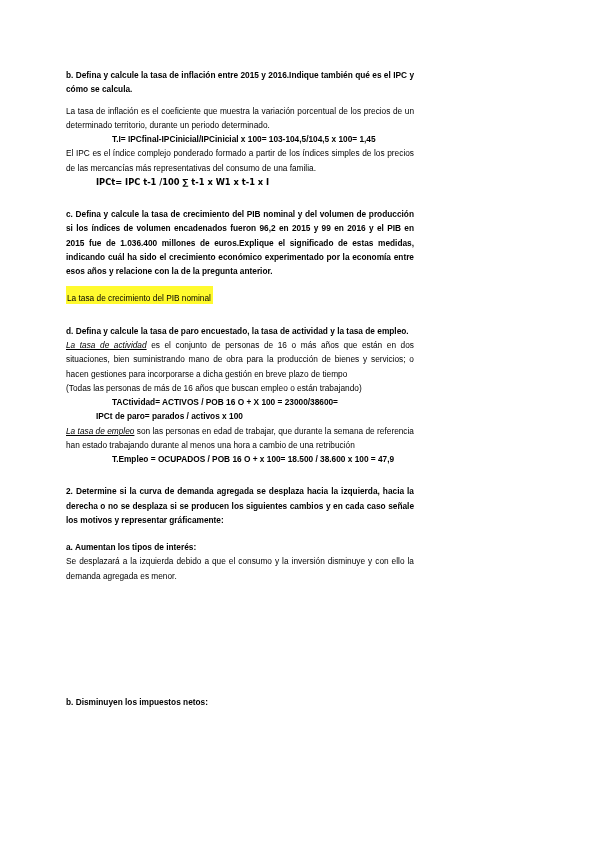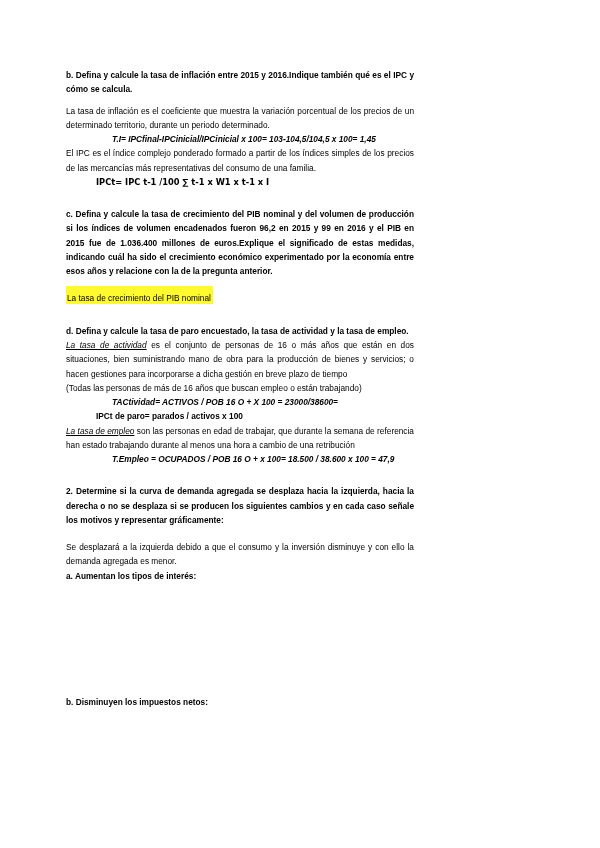--- a/index.html
+++ b/index.html
@@ -43,21 +43,20 @@
     text-decoration: underline;
     font-style: italic;
   }
   .highlight {
     background: #fffa2e;
     display: inline;
     padding: 7px 2px 1px 1px;
   }
   .italic-bold {
     font-weight: bold;
-    font-style: italic;
   }
   .sigma {
     font-family: "DejaVu Sans", sans-serif;
   }
   .tall-gap { height: 112px; }
 </style>
 </head>
 <body>
 
 <div class="page">
@@ -82,20 +81,20 @@
   <p class="blk">(Todas las personas de más de 16 años que buscan empleo o están trabajando)</p>
   <p class="blk italic-bold indent">TACtividad= ACTIVOS / POB 16 O + X 100 = 23000/38600=</p>
   <p class="blk bold indent-sm">IPCt de paro= parados / activos x 100</p>
   <p class="blk"><span class="underline">La tasa de empleo</span><span> son las personas en edad de trabajar, que durante la semana de referencia han estado trabajando durante al menos una hora a cambio de una retribución</span></p>
   <p class="blk italic-bold indent">T.Empleo = OCUPADOS / POB 16 O + x 100= 18.500 / 38.600 x 100 = 47,9</p>
 
   <div class="spacer-lg"></div>
 
   <p class="blk bold">2. Determine si la curva de demanda agregada se desplaza hacia la izquierda, hacia la derecha o no se desplaza si se producen los siguientes cambios  y en cada caso señale los motivos y representar gráficamente:</p>
   <div class="spacer-md"></div>
+  <p class="blk bold">a. Aumentan los tipos de interés:</p>
   <p class="blk">Se desplazará a la izquierda debido a que el consumo y la inversión disminuye y con ello la demanda agregada es menor.</p>
-  <p class="blk bold">a. Aumentan los tipos de interés:</p>
 
   <div class="tall-gap"></div>
 
   <p class="blk bold">b. Disminuyen los impuestos netos:</p>
 
 </div>
 
 </body></html>

